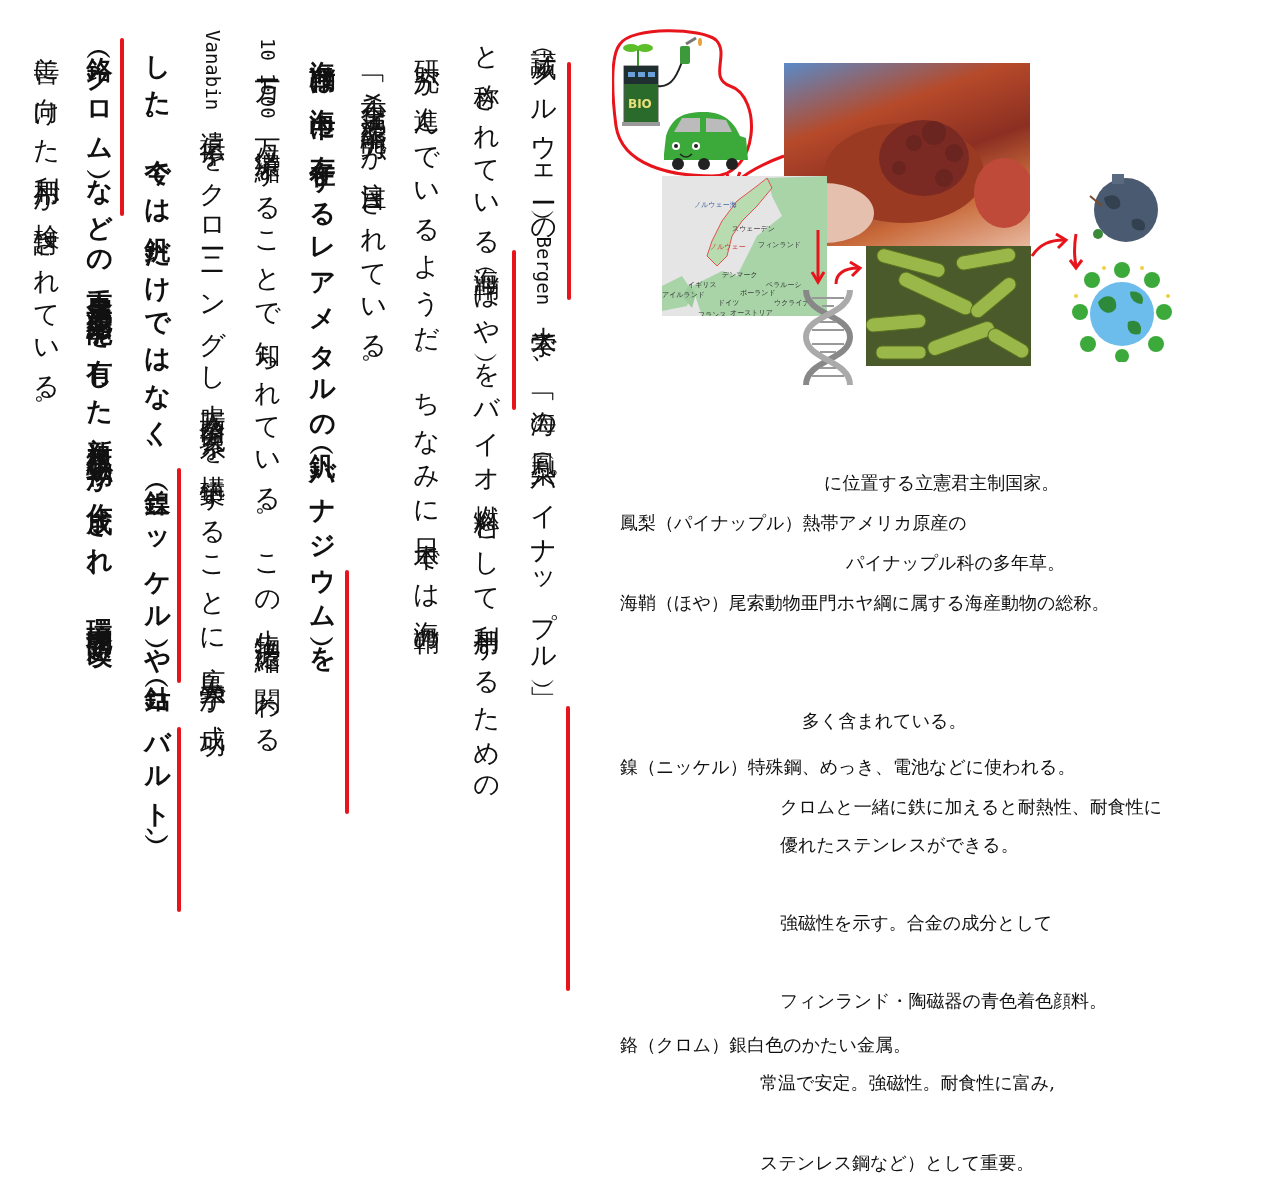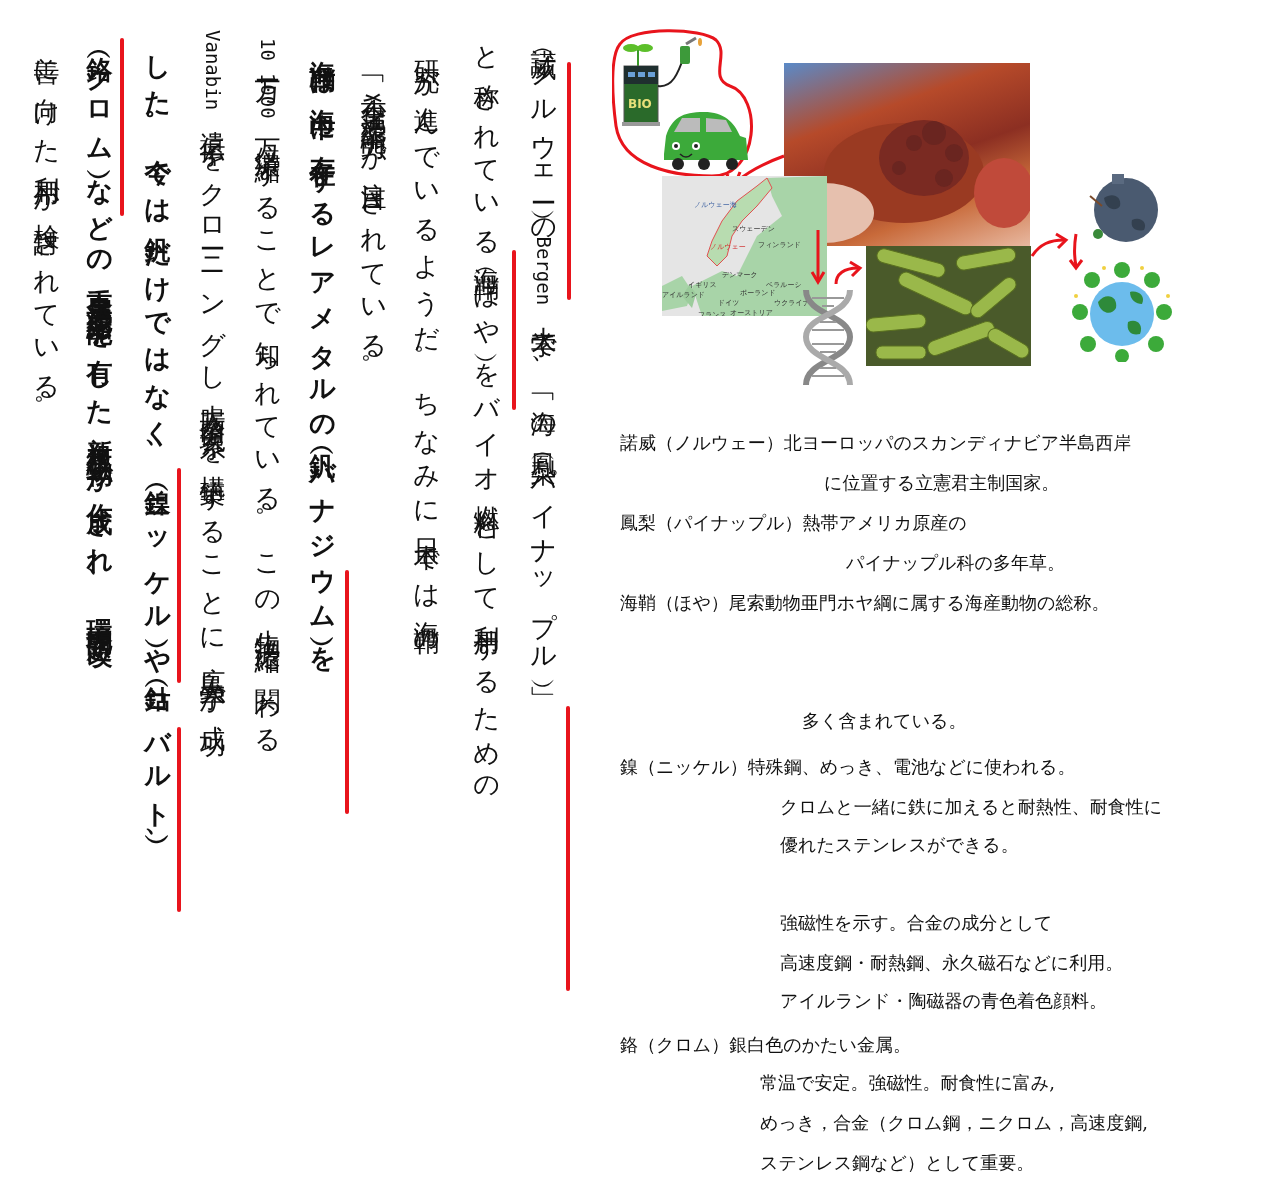--- a/index.html
+++ b/index.html
@@ -222,45 +222,40 @@
         <circle cx="32" cy="6" r="2"></circle>
         <circle cx="70" cy="6" r="2"></circle>
         <circle cx="4" cy="34" r="2"></circle>
         <circle cx="96" cy="34" r="2"></circle>
       </g>
   </svg>
 </div>
 
 <div class="gloss" style="top:0; width:650px; height:1195px;">
 
-  <div class="row" style="top:434px;">
-    <span class="term">諾威（ノルウェー）</span><span>北ヨーロッパのスカンディナビア半島西岸</span>
-  </div>
   <div class="row" style="top:474px; left:204px;"><span>に位置する立憲君主制国家。</span></div>
 
   <div class="row" style="top:514px;">
     <span class="term">鳳梨（パイナップル）</span><span>熱帯アメリカ原産の</span>
   </div>
   <div class="row" style="top:554px; left:226px;"><span>パイナップル科の多年草。</span></div>
 
   <div class="row" style="top:594px;">
     <span class="term">海鞘（ほや）</span><span>尾索動物亜門ホヤ綱に属する海産動物の総称。</span>
   </div>
 
   <div class="row" style="top:712px; left:182px;"><span>多く含まれている。</span></div>
 
   <div class="row sans" style="top:758px;font-family:Liberation Serif, serif;">
     <span>鎳（ニッケル）</span><span>特殊鋼、めっき、電池などに使われる。</span>
   </div>
   <div class="row" style="top:798px; left:160px;"><span>クロムと一緒に鉄に加えると耐熱性、耐食性に</span></div>
   <div class="row" style="top:836px; left:160px;"><span>優れたステンレスができる。</span></div>
 
   <div class="row" style="top:914px; left:160px;"><span>強磁性を示す。合金の成分として</span></div>
-  <div class="row" style="top:954px; left:160px;"><span>高速度鋼・耐熱鋼、永久磁石などに利用。</span></div>
-  <div class="row" style="top:992px; left:160px;"><span>アイルランド・陶磁器の青色着色顔料。</span></div>
+  <div class="row" style="top:992px; left:160px;"><span>フィンランド・陶磁器の青色着色顔料。</span></div>
 
   <div class="row sans" style="top:1036px;text-align:right;">
     <span>鉻（クロム）</span><span>銀白色のかたい金属。</span>
   </div>
   <div class="row" style="top:1074px; left:140px;"><span>常温で安定。強磁性。耐食性に富み,</span></div>
-  <div class="row" style="top:1114px; left:140px;"><span>めっき，合金（クロム鋼，ニクロム，高速度鋼,</span></div>
   <div class="row" style="top:1154px; left:140px;"><span>ステンレス鋼など）として重要。</span></div>
 </div>
 
 </body></html>

